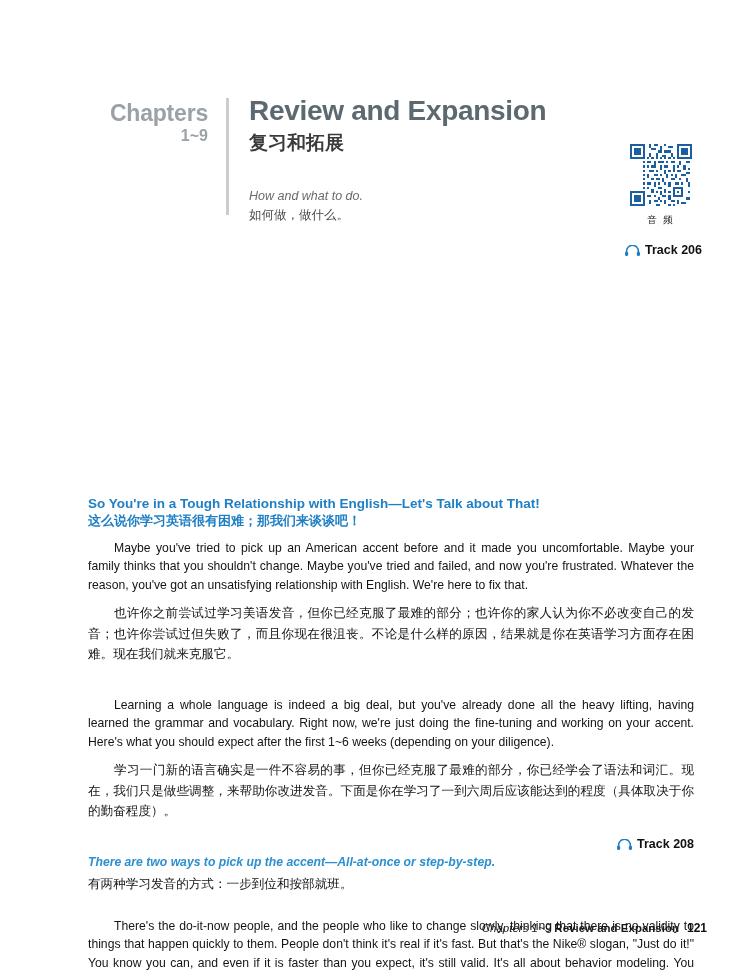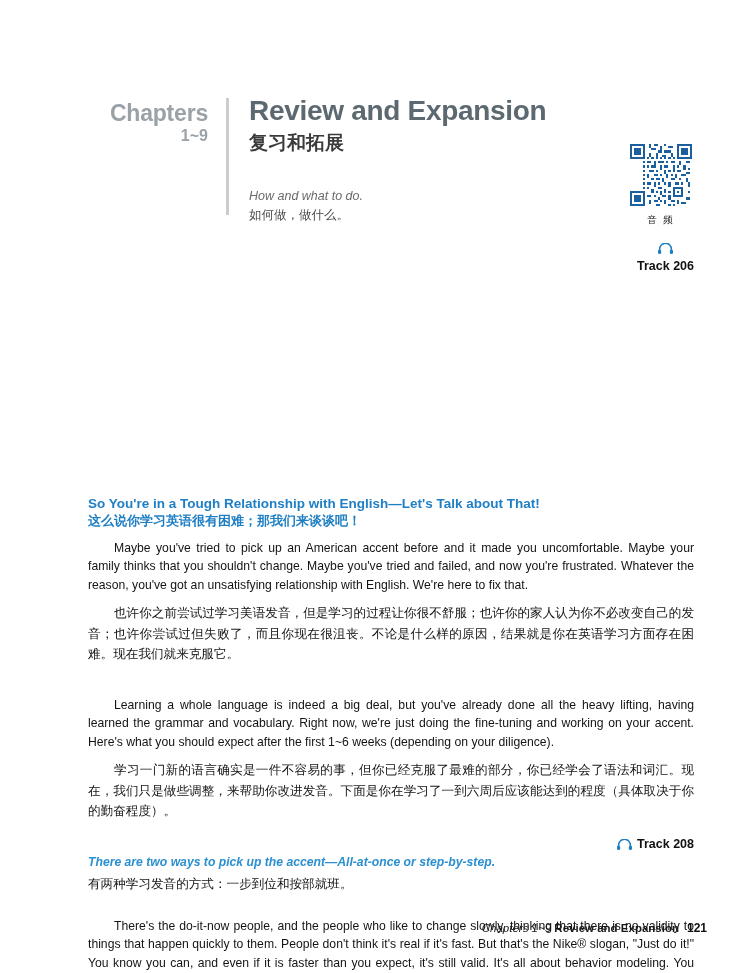--- a/index.html
+++ b/index.html
@@ -130,23 +130,22 @@
   .hp-icon {
     display: inline-block;
     width: 15px;
     height: 11px;
     position: relative;
   }
   .hp-icon svg { display: block; }
 
   .track-top {
     position: absolute;
-    right: 56px;
+    right: 48px;
     top: 243px;
-    flex-direction: column;
   }
 
   
   .content {
     margin: 0 56px 0 88px;
     position: relative;
   }
   .sec-head-row {
     display: flex;
     align-items: flex-start;
@@ -388,21 +387,21 @@
 
   <div class="content" style="margin-top:270px;">
 
     <div class="sec-head-row">
       <div class="sec-heads">
         <div class="sec-en">So You're in a Tough Relationship with English—Let's Talk about That!</div>
         <div class="sec-zh">这么说你学习英语很有困难；那我们来谈谈吧！</div>
       </div>
     </div>
     <p class="en">Maybe you've tried to pick up an American accent before and it made you uncomfortable. Maybe your family thinks that you shouldn't change. Maybe you've tried and failed, and now you're frustrated. Whatever the reason, you've got an unsatisfying relationship with English. We're here to fix that.</p>
-    <p class="zh">也许你之前尝试过学习美语发音，但是学习的过程让你很不舒服；也许你的家人认为你不必改变自己的发音；也许你尝试过但失败了，而且你现在很沮丧。不论是什么样的原因，结果就是你在英语学习方面存在困难。现在我们就来克服它。</p>
+    <p class="zh">也许你之前尝试过学习美语发音，但你已经克服了最难的部分；也许你的家人认为你不必改变自己的发音；也许你尝试过但失败了，而且你现在很沮丧。不论是什么样的原因，结果就是你在英语学习方面存在困难。现在我们就来克服它。</p>
 
     <div class="sec-gap"></div>
 
     <p class="en">Learning a whole language is indeed a big deal, but you've already done all the heavy lifting, having learned the grammar and vocabulary. Right now, we're just doing the fine-tuning and working on your accent. Here's what you should expect after the first 1~6 weeks (depending on your diligence).</p>
     <p class="zh">学习一门新的语言确实是一件不容易的事，但你已经克服了最难的部分，你已经学会了语法和词汇。现在，我们只是做些调整，来帮助你改进发音。下面是你在学习了一到六周后应该能达到的程度（具体取决于你的勤奋程度）。</p>
 
     <div class="sec-gap-sm"></div>
 
     <div class="sec-head-row">
       <div class="sec-heads">

